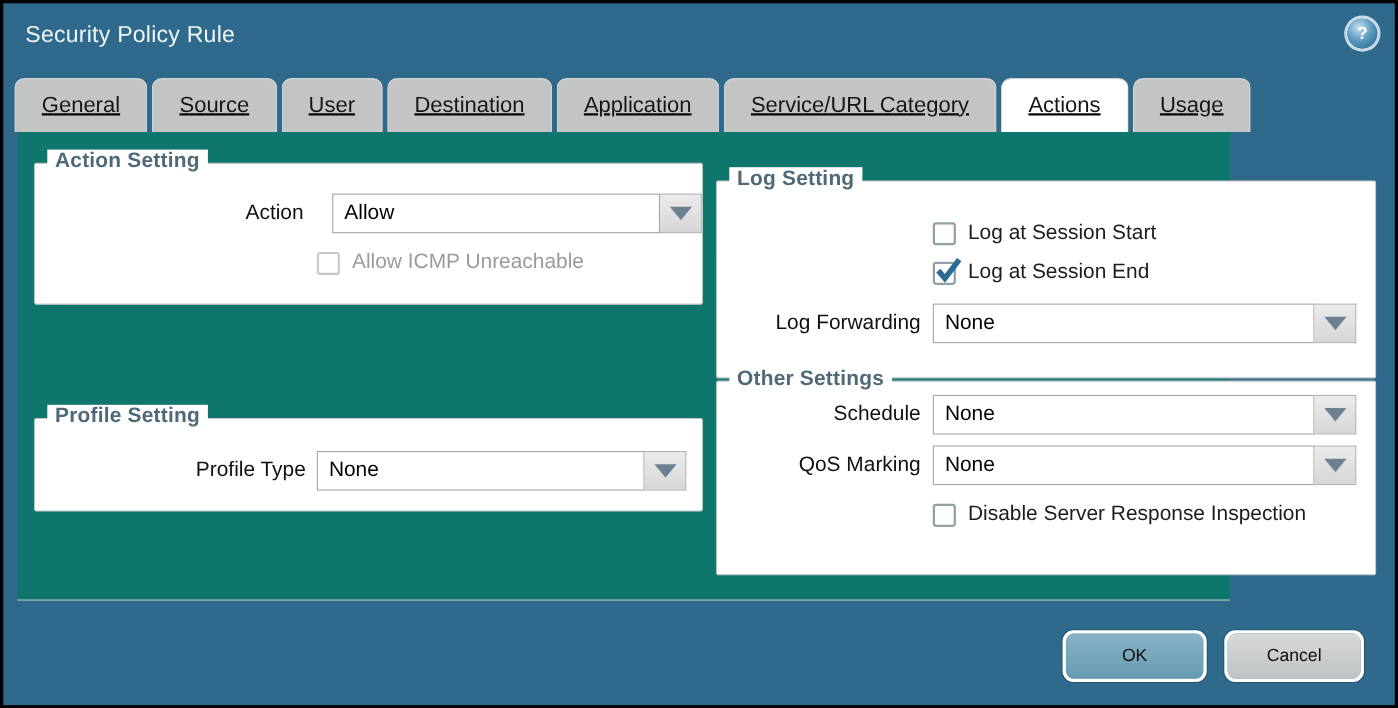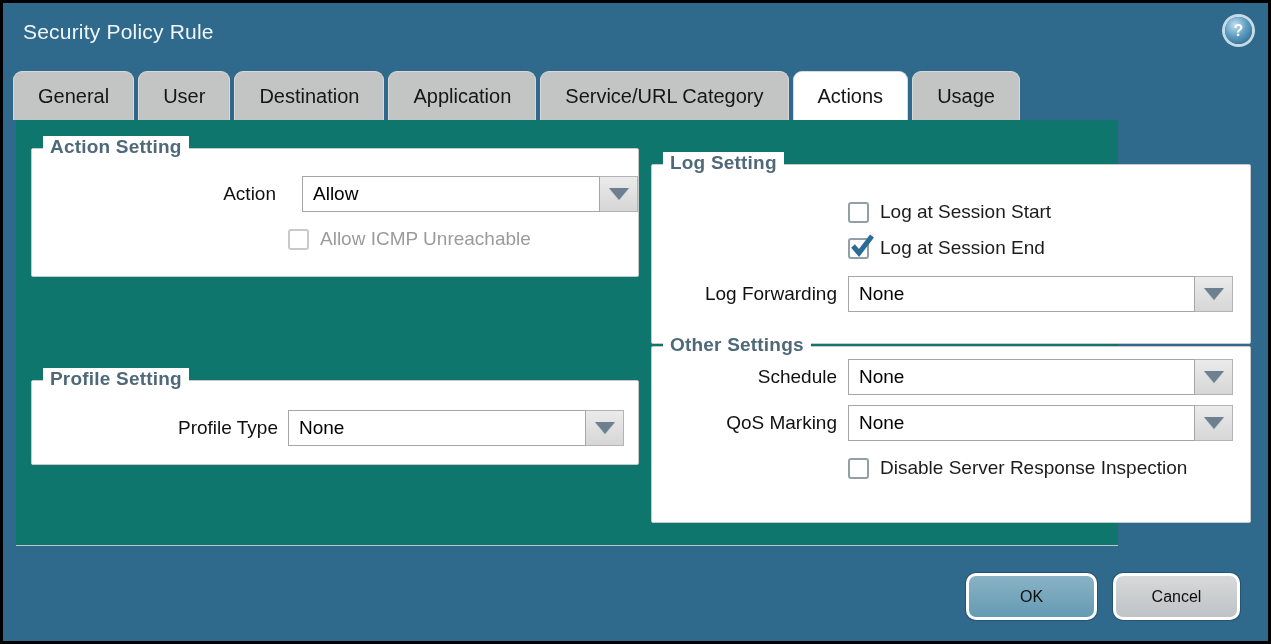--- a/index.html
+++ b/index.html
@@ -23,21 +23,21 @@
     width:27px;height:27px;border-radius:50%;
     background:radial-gradient(circle at 38% 30%, #c3e1ef 0%, #5e9cc0 45%, #1d5c86 100%);
     box-shadow:0 0 0 3px rgba(226,240,248,.85), 0 1px 3px rgba(0,0,0,.45);
     color:#fff;font-weight:bold;font-size:16px;
     display:flex;align-items:center;justify-content:center;
     cursor:pointer;
   }
   
   .tabs{
     position:absolute;left:10px;top:68px;right:10px;height:49px;
-    display:flex;gap:4px;align-items:flex-start;
+    display:flex;gap:4px;align-items:flex-start;text-decoration:underline;
   }
   .tab{
     height:49px;display:flex;align-items:center;
     padding:0 24px;
     background:var(--tab_bg,#c3c4c4);
     border:1px solid #d9d9d9;border-bottom:none;
     border-radius:9px 9px 0 0;
     font-size:20px;color:#161616;
     box-sizing:border-box;
     cursor:pointer;white-space:nowrap;
@@ -123,20 +123,23 @@
     <div class="help">
       <span>?</span>
     </div>
   </div>
 
   <div class="tabs">
     <div class="tab">
         <span>General</span>
       </div>
     <div class="tab">
+        <span>Source</span>
+      </div>
+    <div class="tab">
         <span>User</span>
       </div>
     <div class="tab">
         <span>Destination</span>
       </div>
     <div class="tab">
         <span>Application</span>
       </div>
     <div class="tab">
         <span>Service/URL Category</span>

